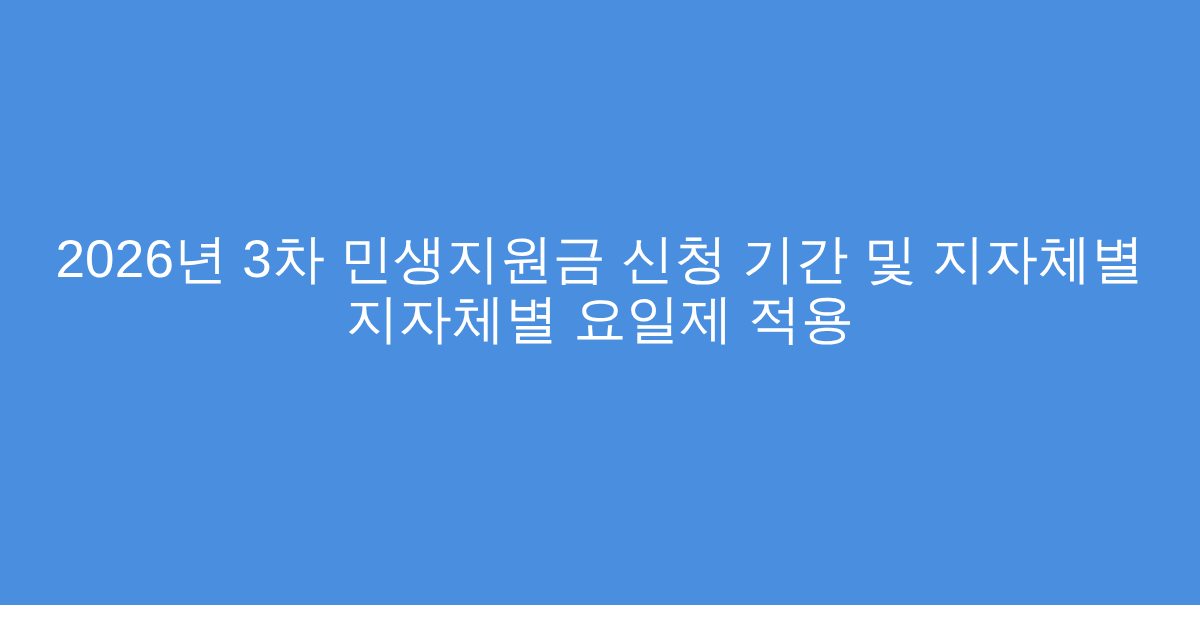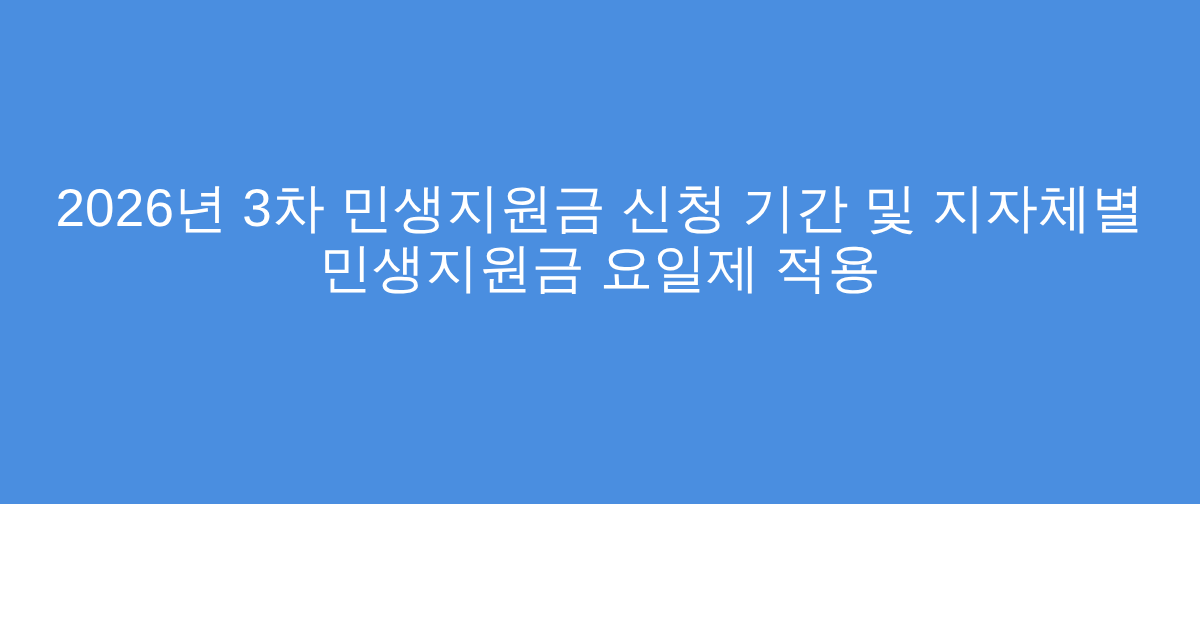--- a/index.html
+++ b/index.html
@@ -14,21 +14,21 @@
     overflow: hidden;
     background: #ffffff;
     font-family: "Liberation Sans", "DejaVu Sans", sans-serif;
   }
 
   
   #banner {
     position: relative;
     box-sizing: border-box;
     width: 1200px;
-    height: 504px;
+    height: 605px;
     background-color: #4a8ee0;
     display: flex;
     align-items: center;
     justify-content: center;
     overflow: hidden;
   }
 
   
   .headline-block {
     width: 1100px;
@@ -58,17 +58,17 @@
 </style>
 </head>
 <body>
 
 <div id="banner">
 
   <div class="headline-block">
 
     <span class="headline-line">2026년 3차 민생지원금 신청 기간 및 지자체별</span>
 
-    <span class="headline-line">민생지원금 요일제 적용</span>
+    <span class="headline-line">지자체별 요일제 적용</span>
 
   </div>
 
 </div>
 
 </body></html>

